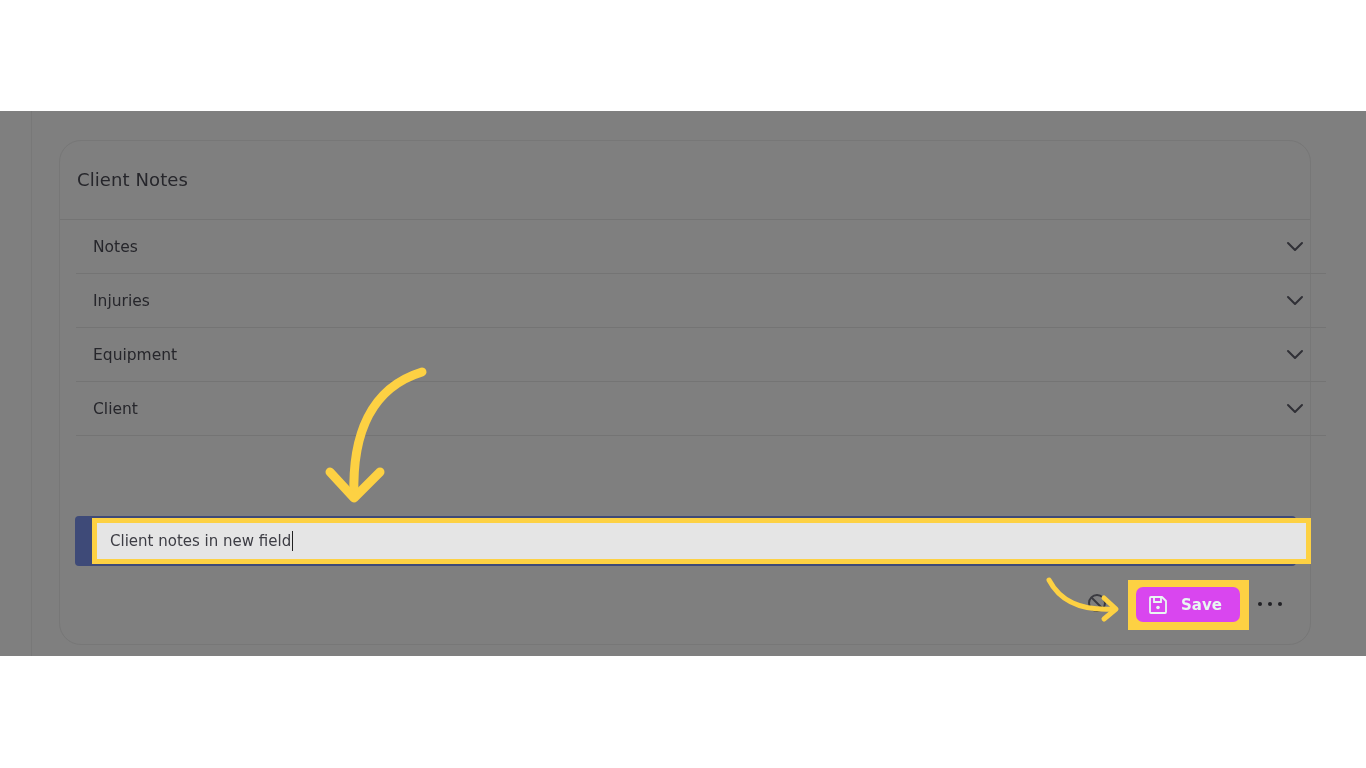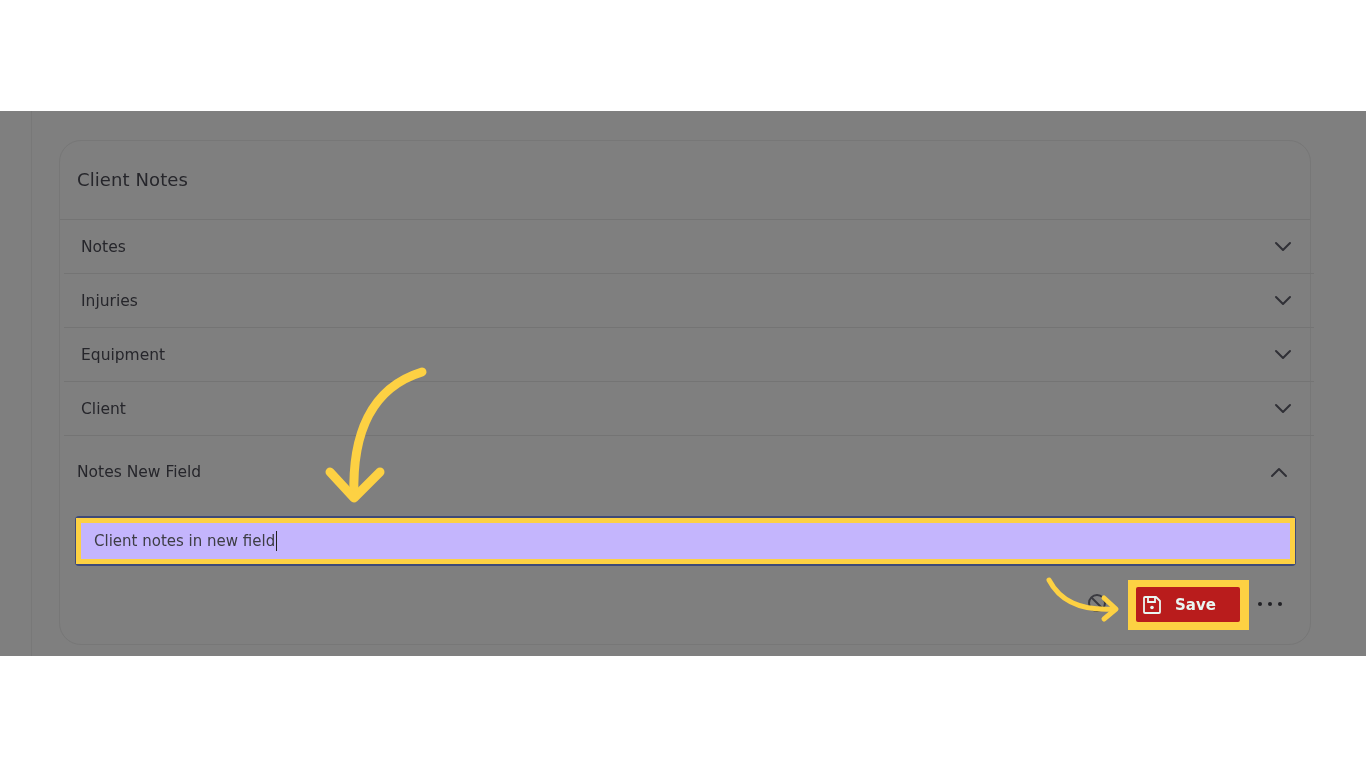--- a/index.html
+++ b/index.html
@@ -31,21 +31,21 @@
     }
     .card-title {
       position: absolute; left: 17px; top: 28px;
       font-size: 18px; color: #26262b; letter-spacing: 0.1px;
     }
     .card-header-divider {
       position: absolute; left: 0; top: 78px; width: 100%; height: 1px;
       background: #747474;
     }
     .acc-row {
-      position: absolute; left: 4px; width: 100%; height: 54px;
+      position: absolute; left: 16px; width: 100%; height: 54px;
       border-bottom: 1px solid #747474;
       cursor: pointer;
     }
     .acc-label {
       position: absolute; left: 17px; top: 50%; transform: translateY(-50%);
       font-size: 15.5px; color: #26262b;
     }
     .chev {
       position: absolute; right: 22px; top: 50%; width: 18px; height: 18px;
       transform: translateY(-50%);
@@ -55,49 +55,49 @@
       position: absolute; left: 0; top: 295px; width: 100%; height: 80px;
     }
     .acc-open .acc-label { top: 36px; transform: none; }
     .acc-open .chev { top: 36px; transform: none; }
     .field-wrap {
       position: absolute; left: 15px; top: 375px; width: 1221px; height: 50px;
       border-radius: 4px;
       background: #3e4a78;
     }
     .field-highlight {
-      position: absolute; left: 16px; top: 377px; width: 1219px; height: 46px;
+      position: absolute; left: 32px; top: 377px; width: 1219px; height: 46px;
       border: 5px solid #fdd143;
-      background: #c4b5fd;
+      background: #e5e5e5;
     }
     .text-input {
       position: absolute; left: 5px; top: 0; width: calc(100% - 10px); height: 100%;
       border: none; outline: none; background: transparent;
       font-family: "DejaVu Sans", "Liberation Sans", sans-serif;
       font-size: 15px; color: #3d3d44; padding-left: 8px;
     }
     .caret {
       position: absolute; top: 8px; width: 1px; height: 20px; background: #222;
     }
     .cancel-icon {
       position: absolute; left: 1026px; top: 451px; width: 22px; height: 22px;
     }
     .save-highlight {
       position: absolute; left: 1068px; top: 439px; width: 121px; height: 50px;
       border: 5px solid #fdd143;
       background: #fdd143;
     }
     .save-button {
       position: absolute; left: 1076px; top: 446px; width: 104px; height: 35px;
-      background: #b91c1c;
-      border: none; border-radius: 2px;
+      background: #d946ef;
+      border: none; border-radius: 7px;
       color: #e9f7f2; font-size: 15px; font-weight: bold;
       cursor: pointer;
       display: flex; align-items: center; justify-content: flex-start;
-      padding-left: 5px;
+      padding-left: 11px;
       font-family: "DejaVu Sans", "Liberation Sans", sans-serif;
     }
     .save-button .save-icon { width: 22px; height: 22px; margin-right: 12px; }
     .more-button {
       position: absolute; left: 1198px; top: 455px; width: 24px; height: 16px;
       cursor: pointer;
       display: flex; align-items: center; justify-content: space-between;
     }
     .more-button span {
       width: 4px; height: 4px; border-radius: 50%; background: #222226;
@@ -143,28 +143,20 @@
       </div>
       <div class="acc-row" style="top:241px;">
         <span class="acc-label">Client</span>
         <span class="chev">
           <svg width="18" height="18" viewBox="0 0 18 18">
               <path d="M2 5 L9 12 L16 5" fill="none" stroke="#303036" stroke-width="2" stroke-linecap="round" stroke-linejoin="round"></path>
             </svg>
         </span>
       </div>
 
-      <div class="acc-open">
-        <span class="acc-label" style="top:27px;">Notes New Field</span>
-        <span class="chev" style="top:27px;">
-          <svg width="18" height="18" viewBox="0 0 18 18">
-              <path d="M2 13 L9 6 L16 13" fill="none" stroke="#303036" stroke-width="2" stroke-linecap="round" stroke-linejoin="round"></path>
-            </svg>
-        </span>
-      </div>
 
       <div class="field-wrap"></div>
       <div class="field-highlight">
         <input class="text-input" type="text" value="Client notes in new field" style="">
         <span class="caret" style="left:195px;"></span>
       </div>
 
       <span class="cancel-icon">
         <svg width="22" height="22" viewBox="0 0 22 22">
             <circle cx="11" cy="11" r="8" fill="none" stroke="#3a3a40" stroke-width="2"></circle>

